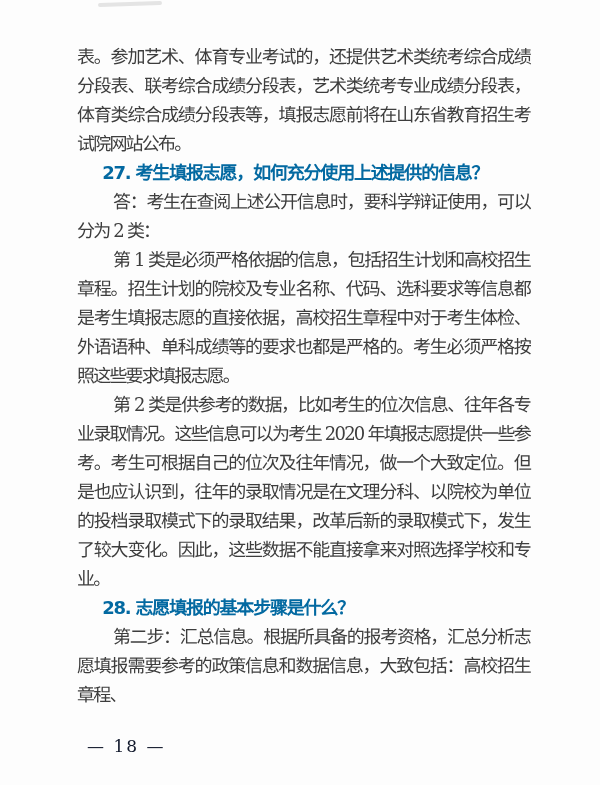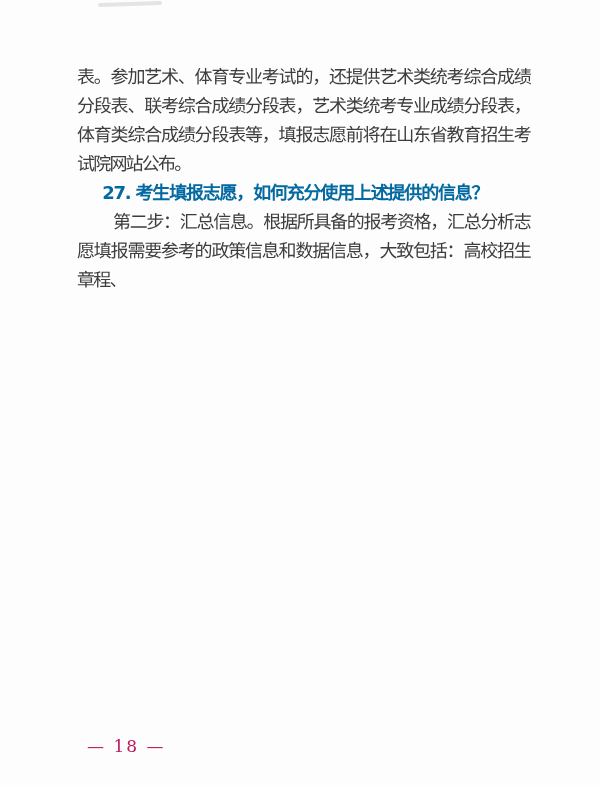--- a/index.html
+++ b/index.html
@@ -26,37 +26,36 @@
     line-height: 29px;
     letter-spacing: -1.8px;
     text-align: justify;
   }
   .para {
     margin: 0;
     text-indent: 2em;
   }
   .para.no-indent {
     text-indent: 0;
-    margin-top: 20px;
   }
   .heading {
     margin: 0;
     text-indent: 1.4em;
     font-family: "DejaVu Sans", "Liberation Sans", sans-serif;
     font-weight: bold;
     color: #0369a1;
     letter-spacing: -1.2px;
   }
   .footer {
     position: absolute;
     left: 87px;
     top: 736px;
     font-size: 17px;
     letter-spacing: 2px;
-    color: #be185d;
+    color: #0f172a;
   }
   .scan-artifact {
     position: absolute;
     left: 98px;
     top: 2px;
     width: 64px;
     height: 4px;
     background: #e4e4e4;
     border-radius: 2px;
     transform: rotate(-2deg);
@@ -67,23 +66,27 @@
 
 <div class="page">
 
   <div class="scan-artifact"></div>
 
   <div class="content">
     <p class="para no-indent">表。参加艺术、体育专业考试的，还提供艺术类统考综合成绩分段表、联考综合成绩分段表，艺术类统考专业成绩分段表，体育类综合成绩分段表等，填报志愿前将在山东省教育招生考试院网站公布。</p>
 
     <p class="heading">27. 考生填报志愿，如何充分使用上述提供的信息？</p>
 
+    <p class="para">答：考生在查阅上述公开信息时，要科学辩证使用，可以分为 2 类：</p>
 
+    <p class="para">第 1 类是必须严格依据的信息，包括招生计划和高校招生章程。招生计划的院校及专业名称、代码、选科要求等信息都是考生填报志愿的直接依据，高校招生章程中对于考生体检、外语语种、单科成绩等的要求也都是严格的。考生必须严格按照这些要求填报志愿。</p>
 
+    <p class="para">第 2 类是供参考的数据，比如考生的位次信息、往年各专业录取情况。这些信息可以为考生 2020 年填报志愿提供一些参考。考生可根据自己的位次及往年情况，做一个大致定位。但是也应认识到，往年的录取情况是在文理分科、以院校为单位的投档录取模式下的录取结果，改革后新的录取模式下，发生了较大变化。因此，这些数据不能直接拿来对照选择学校和专业。</p>
 
+    <p class="heading">28. 志愿填报的基本步骤是什么？</p>
 
 
     <p class="para">第二步：汇总信息。根据所具备的报考资格，汇总分析志愿填报需要参考的政策信息和数据信息，大致包括：高校招生章程、</p>
   </div>
 
   <div class="footer">— 18 —</div>
 
 </div>
 
 </body></html>

